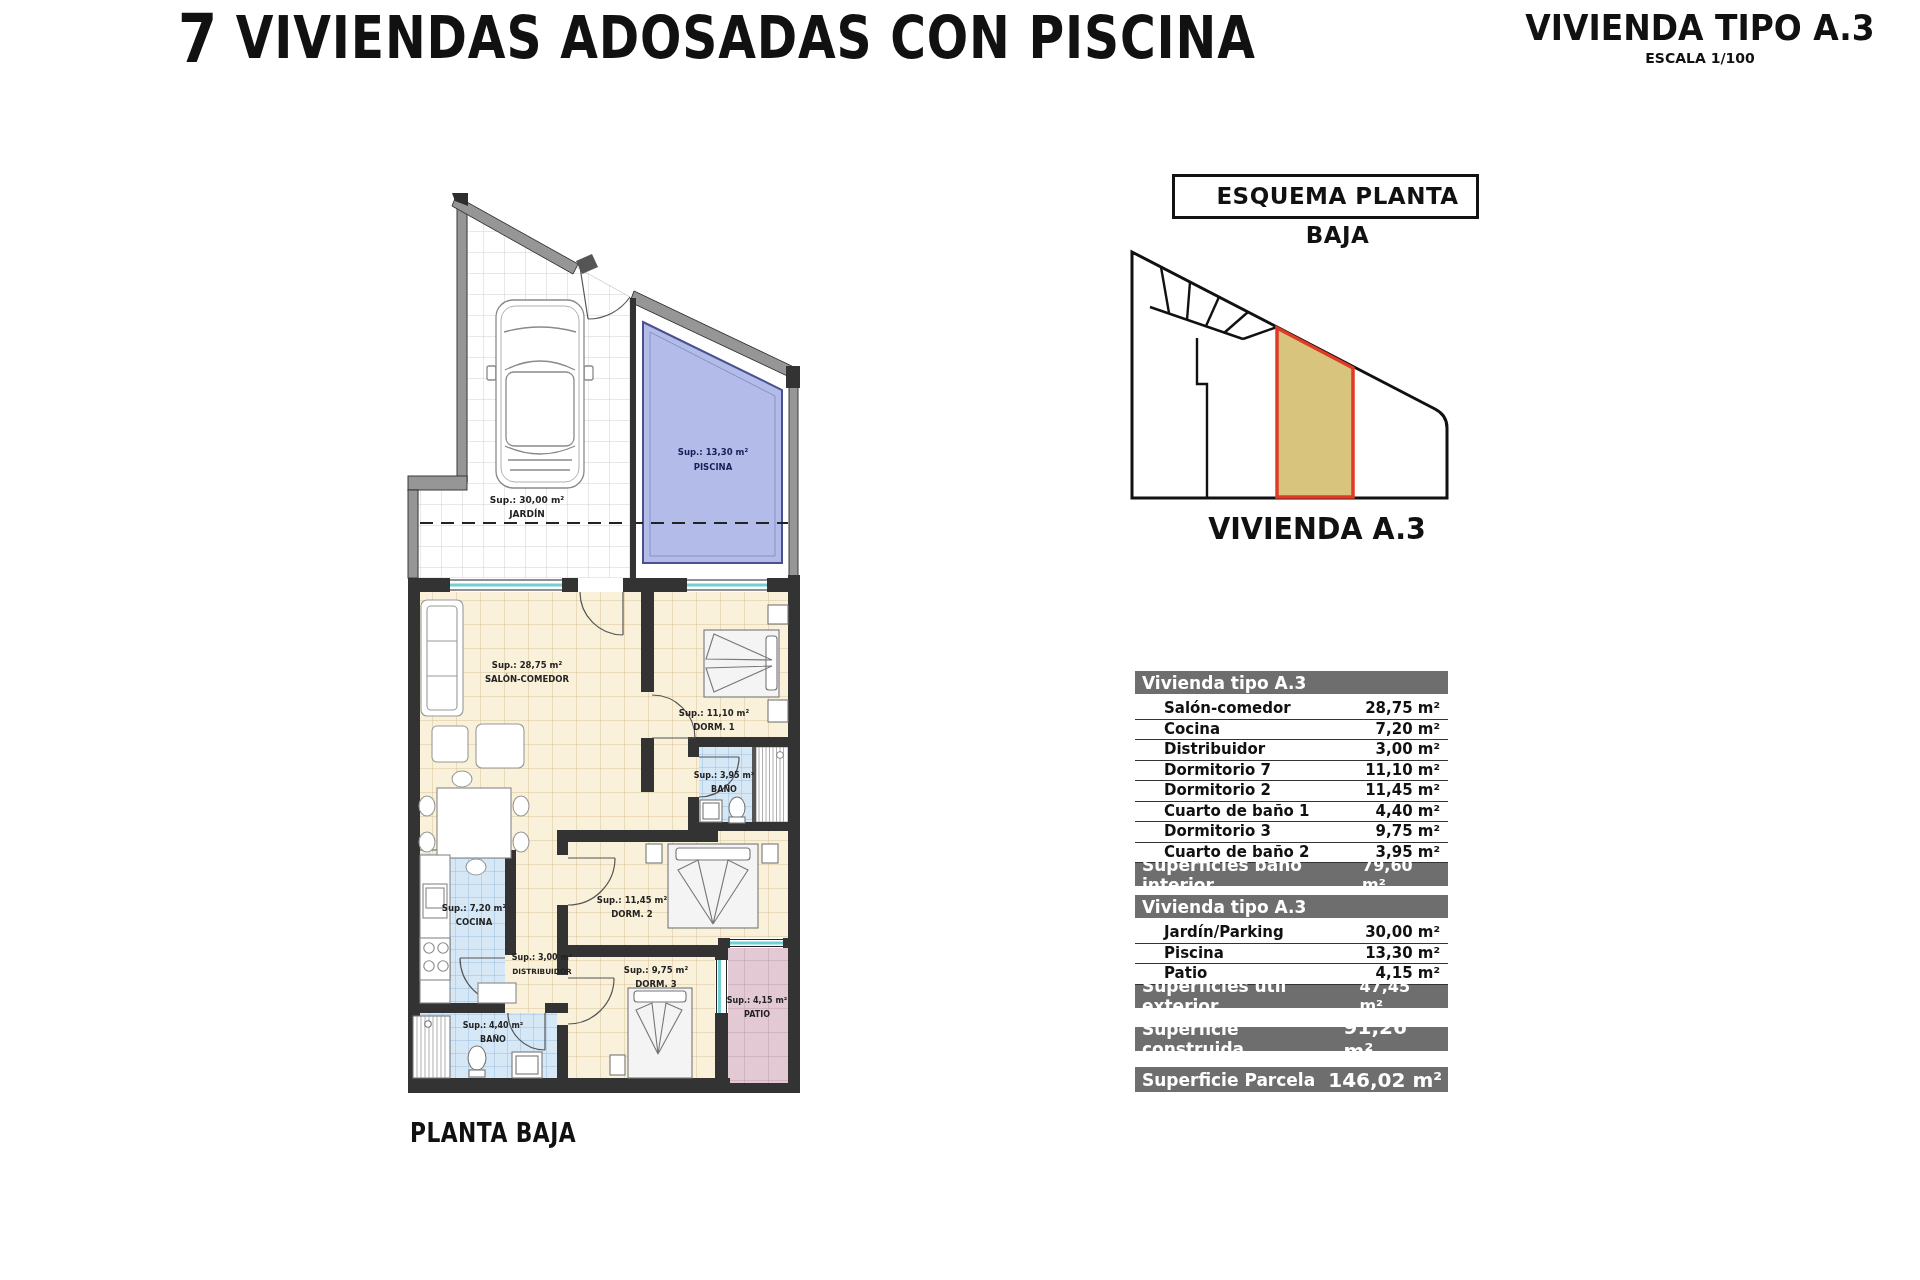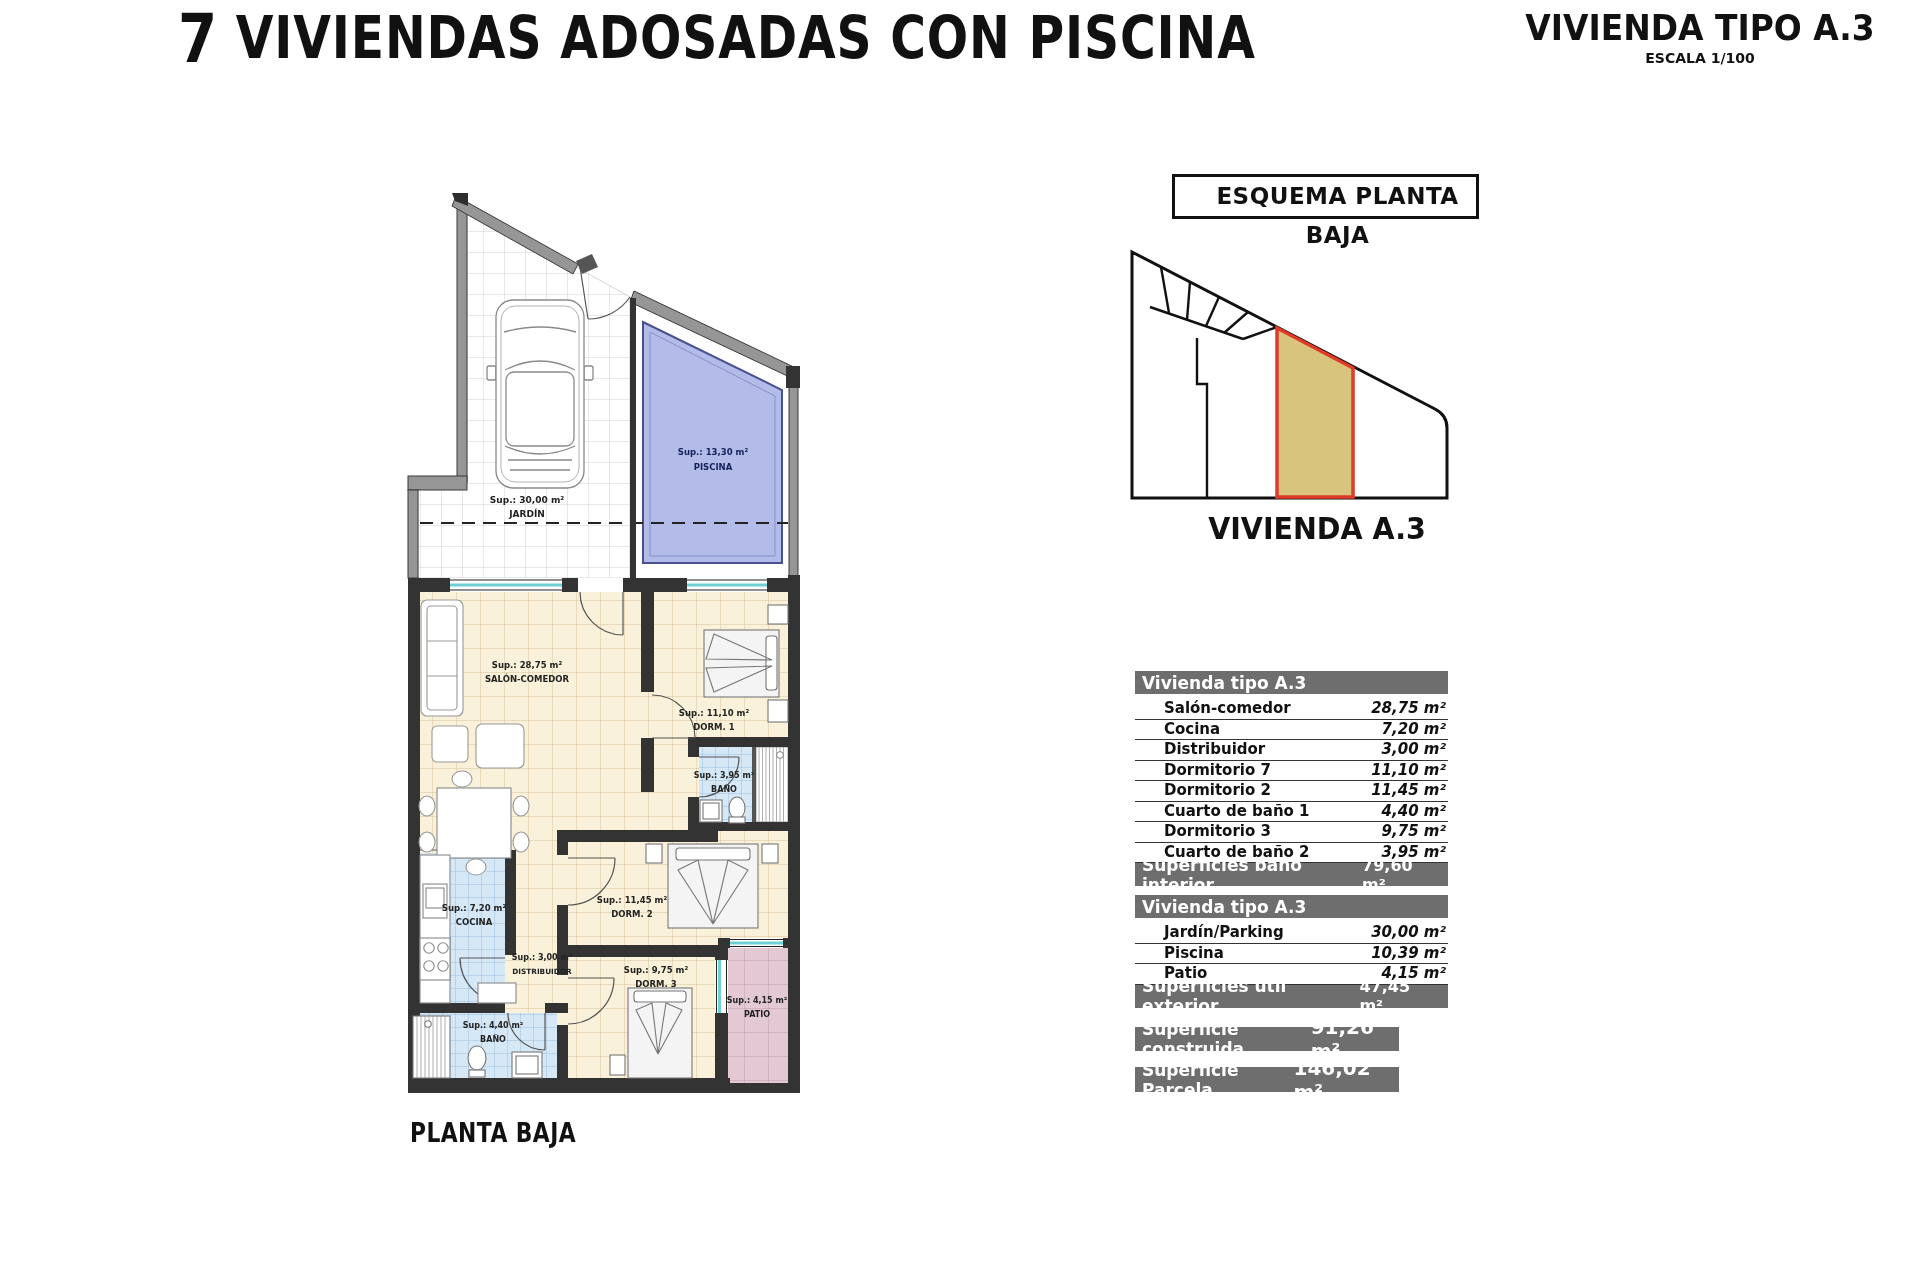--- a/index.html
+++ b/index.html
@@ -23,25 +23,25 @@
     transform:scaleX(.84);transform-origin:left top;white-space:nowrap;}
   
   .tbl{left:1135px;width:313px;}
   .gbar{background:#6e6e6e;color:#fff;font-weight:bold;display:flex;
     justify-content:space-between;align-items:center;}
   .tbl .head{height:23px;font-size:17px;padding-left:7px;}
   .tbl .body{padding-top:5px;}
   .trow{height:19.5px;line-height:19.5px;border-bottom:1px solid #333;display:flex;
     justify-content:space-between;font-size:15px;font-weight:bold;}
   .trow .lab{margin-left:29px;}
-  .trow .val{margin-right:2px;font-style:italic;}
+  .trow .val{margin-right:8px;}
   .tfoot{height:23px;font-size:17px;}
   .tfoot .lab{padding-left:7px;}
   .tfoot .val{padding-right:12px;font-size:16px;}
-  .sbar{left:1135px;width:264px;height:24px;font-size:17px;}
+  .sbar{left:1135px;width:313px;height:24px;font-size:17px;}
   .sbar .lab{padding-left:7px;}
   .sbar .val{padding-right:6px;font-size:20px;}
   svg text{font-family:"DejaVu Sans",sans-serif;font-weight:bold;}
 </style>
 </head>
 <body>
 
 <div class="abs main-title"><span class="num">7</span><span> VIVIENDAS ADOSADAS CON PISCINA</span></div>
 
 <div class="abs sub-title">VIVIENDA TIPO A.3</div>
@@ -328,21 +328,21 @@
 
 <div class="abs tbl" style="top:895px">
   <div class="gbar head">Vivienda tipo A.3</div>
   <div class="body">
     <div class="trow">
         <span class="lab">Jardín/Parking</span>
         <span class="val">30,00 m²</span>
       </div>
     <div class="trow">
         <span class="lab">Piscina</span>
-        <span class="val">10,39 m²</span>
+        <span class="val">13,30 m²</span>
       </div>
     <div class="trow">
         <span class="lab">Patio</span>
         <span class="val">4,15 m²</span>
       </div>
   </div>
   <div class="gbar tfoot">
     <span class="lab">Superficies útil exterior</span>
     <span class="val">47,45 m²</span>
   </div>

